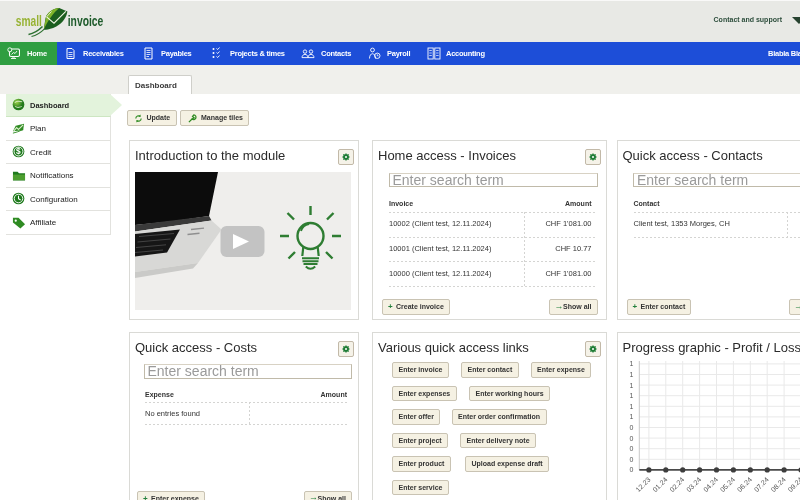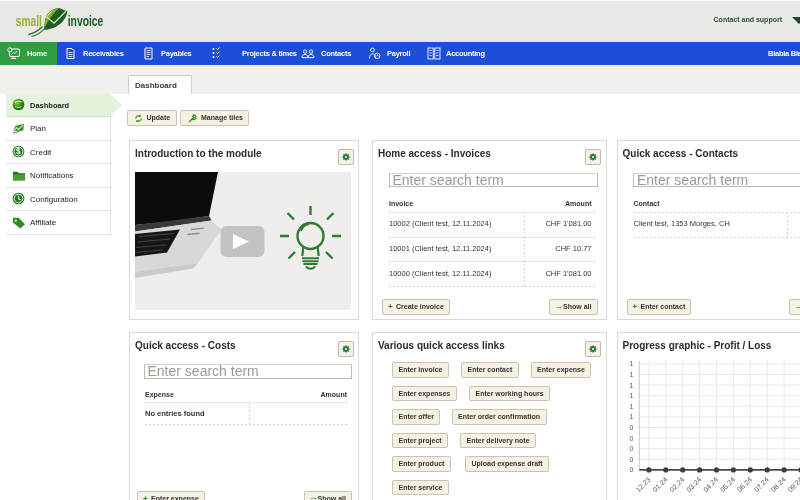--- a/index.html
+++ b/index.html
@@ -23,21 +23,21 @@
   .sit svg{position:absolute;left:6px;top:4.5px;}
   #sactive{background:#e3f3dc;border-bottom:1px solid #cde6c2;font-weight:bold;}
   #sactive .lbl{font-size:7.5px;}
   #sarrow{position:absolute;right:-12px;top:0px;width:0;height:0;border-top:11.5px solid transparent;border-bottom:11px solid transparent;border-left:12px solid #e3f3dc;}
   
   .btn{position:absolute;background:#f5f1e3;border:1px solid #c9c3b3;border-radius:2px;font-size:7px;font-weight:bold;color:#333;white-space:nowrap;height:13.5px;line-height:13.5px;}
   .gear{position:absolute;width:14px;height:14px;background:#f5f2e8;border:1px solid #c2b9a8;border-radius:2px;}
   .gear svg{position:absolute;left:3px;top:3px;}
   
   .tile{position:absolute;background:#fff;border:1px solid #dadad6;}
-  .ttl{position:absolute;left:5px;top:7px;font-size:10px;font-weight:bold;color:#2b2b2b;}
+  .ttl{position:absolute;left:5px;top:7px;font-size:13px;font-weight:normal;color:#2b2b2b;}
   .srch{position:absolute;top:31.5px;height:12.5px;border:1px solid #c0baa9;border-top-color:#d8d2c4;background:#fff;font-size:14px;color:#9a9a9a;padding-left:3px;line-height:13px;}
   .th{position:absolute;font-size:7px;font-weight:bold;color:#333;}
   .td{position:absolute;font-size:7.5px;color:#333;}
   .dash{position:absolute;height:1px;background:repeating-linear-gradient(90deg,#d4d4d2 0 2px,transparent 2px 4px);}
   .vdash{position:absolute;width:1px;background:repeating-linear-gradient(180deg,#d4d4d2 0 2px,transparent 2px 4px);}
   .plus{position:absolute;left:5px;top:0;color:#22803c;font-size:8px;}
   .arr{position:absolute;left:4.5px;top:-0.5px;color:#22803c;font-size:9px;}
 </style>
 </head>
 <body>
@@ -56,21 +56,21 @@
   </svg>
 </div>
 <div id="contact" class="abs">Contact and support</div>
 <div id="caret" class="abs"></div>
 
 <div id="nav" class="abs">
   <div class="nit" style="left:0;width:57px;background:#2f9e41;"></div>
   <div class="nit" style="left:27px;">Home</div>
   <div class="nit" style="left:83px;">Receivables</div>
   <div class="nit" style="left:161px;">Payables</div>
-  <div class="nit" style="left:230px;margin-left:12px;">Projects &amp; times</div>
+  <div class="nit" style="left:230px;">Projects &amp; times</div>
   <div class="nit" style="left:321px;">Contacts</div>
   <div class="nit" style="left:387px;">Payroll</div>
   <div class="nit" style="left:446px;">Accounting</div>
   <div class="nit" style="left:768px;">Blabla Blabla</div>
   <svg class="abs" style="left:7px;top:5px;" width="13" height="13" viewBox="0 0 13 13">
     <rect x="2.5" y="2" width="10" height="7.5" rx="1.5" fill="none" stroke="#fff" stroke-width="1.1"></rect>
     <path d="M4.5 7.5 l2-2 1.5 1 2-2.5" stroke="#fff" stroke-width="0.9" fill="none"></path>
     <circle cx="2.8" cy="2.8" r="2" fill="#2f9e41" stroke="#fff" stroke-width="0.9"></circle>
     <path d="M5 10 h3 M4 11.5 h5" stroke="#fff" stroke-width="0.9"></path>
   </svg>
@@ -252,21 +252,21 @@
   <div class="gear" style="right:4px;top:8px;">
       <svg width="8" height="8" viewBox="0 0 8 8">
         <path d="M4 0 L5 1.4 L6.8 1 L6.6 2.9 L8 4 L6.6 5.1 L6.8 7 L5 6.6 L4 8 L3 6.6 L1.2 7 L1.4 5.1 L0 4 L1.4 2.9 L1.2 1 L3 1.4 Z" fill="#1e7c35"></path>
         <circle cx="4" cy="4" r="1" fill="#fff"></circle>
       </svg>
     </div>
   <div class="srch" style="left:13.5px;width:203px;">Enter search term</div>
   <div class="th" style="left:15px;top:58.5px;">Expense</div>
   <div class="th" style="right:11px;top:58.5px;">Amount</div>
   <div class="dash" style="left:15px;top:69.5px;width:204px;"></div>
-  <div class="td" style="left:15px;top:76.7px;font-weight:bold;">No entries found</div>
+  <div class="td" style="left:15px;top:76.7px;">No entries found</div>
   <div class="dash" style="left:15px;top:91.3px;width:204px;"></div>
   <div class="vdash" style="left:119px;top:69.5px;height:22px;"></div>
   <div class="btn" style="left:7px;top:158px;padding:0 5px 0 13px;"><span class="plus">+</span>Enter expense</div>
   <div class="btn" style="right:6px;top:158px;padding:0 5px 0 13px;"><span class="arr">→</span>Show all</div>
 </div>
 
 <div class="tile" style="left:372px;top:331.5px;width:232.5px;height:178px;">
   <div class="ttl">Various quick access links</div>
   <div class="gear" style="right:5px;top:8px;">
       <svg width="8" height="8" viewBox="0 0 8 8">

